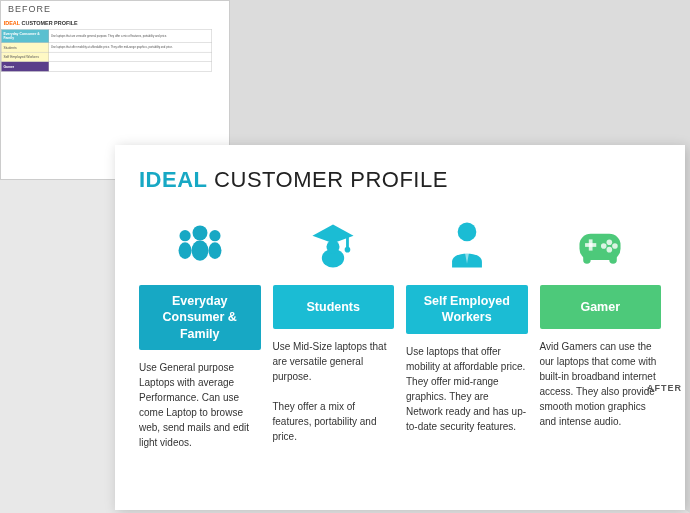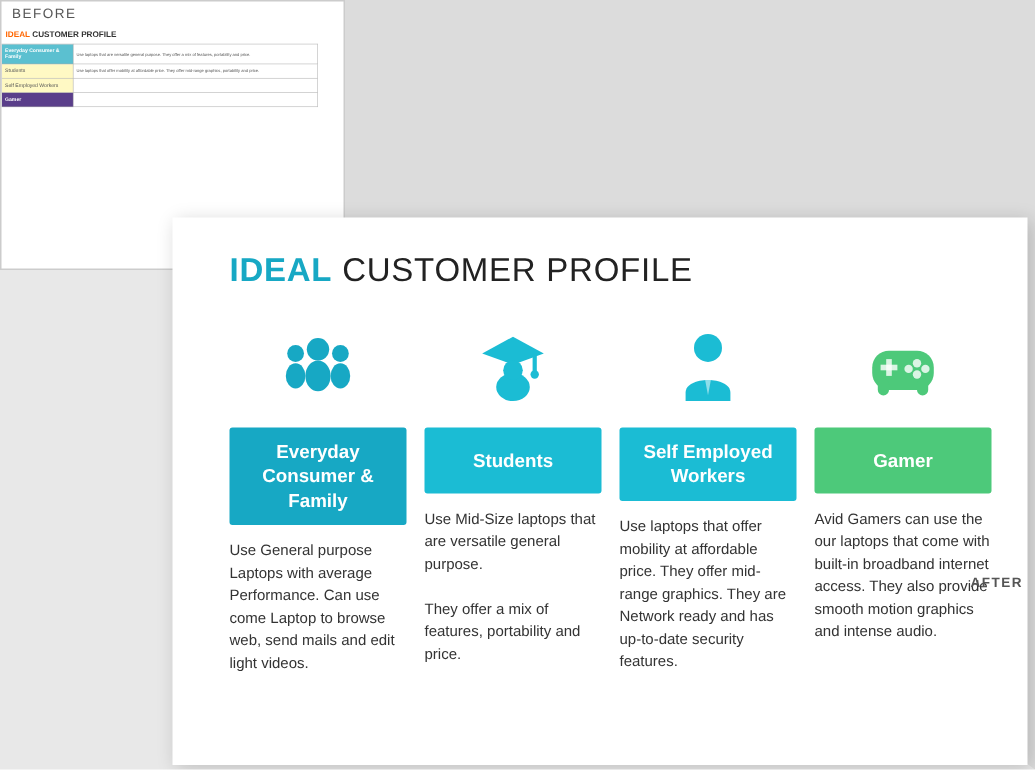--- a/index.html
+++ b/index.html
@@ -61,21 +61,21 @@
     
     .after-panel {
       position: absolute;
       top: 145px;
       left: 115px;
       width: 570px;
       height: 365px;
       background: white;
       box-shadow: 2px 2px 12px rgba(0,0,0,0.18);
       z-index: 2;
-      padding: 22px 24px 16px 38px;
+      padding: 22px 24px 16px 24px;
       overflow: hidden;
     }
 
     .main-title {
       font-size: 22px;
       font-weight: 400;
       color: #222;
       margin-bottom: 18px;
       letter-spacing: 0.5px;
     }

